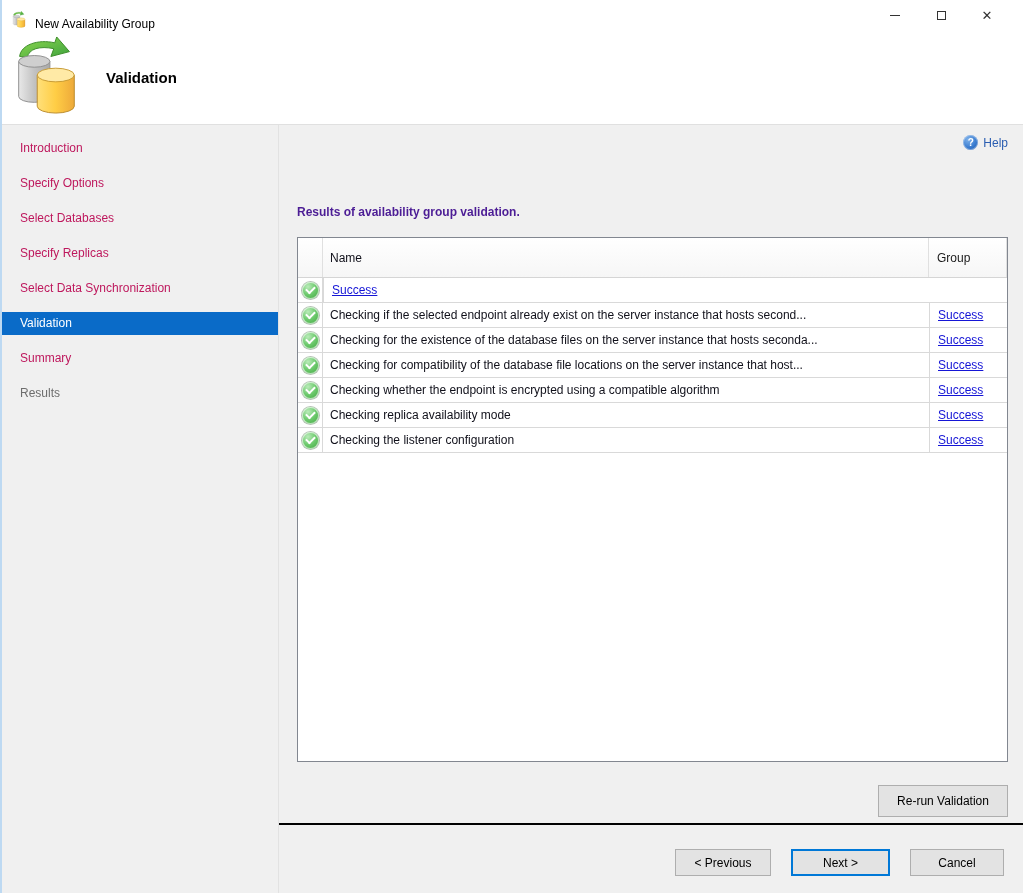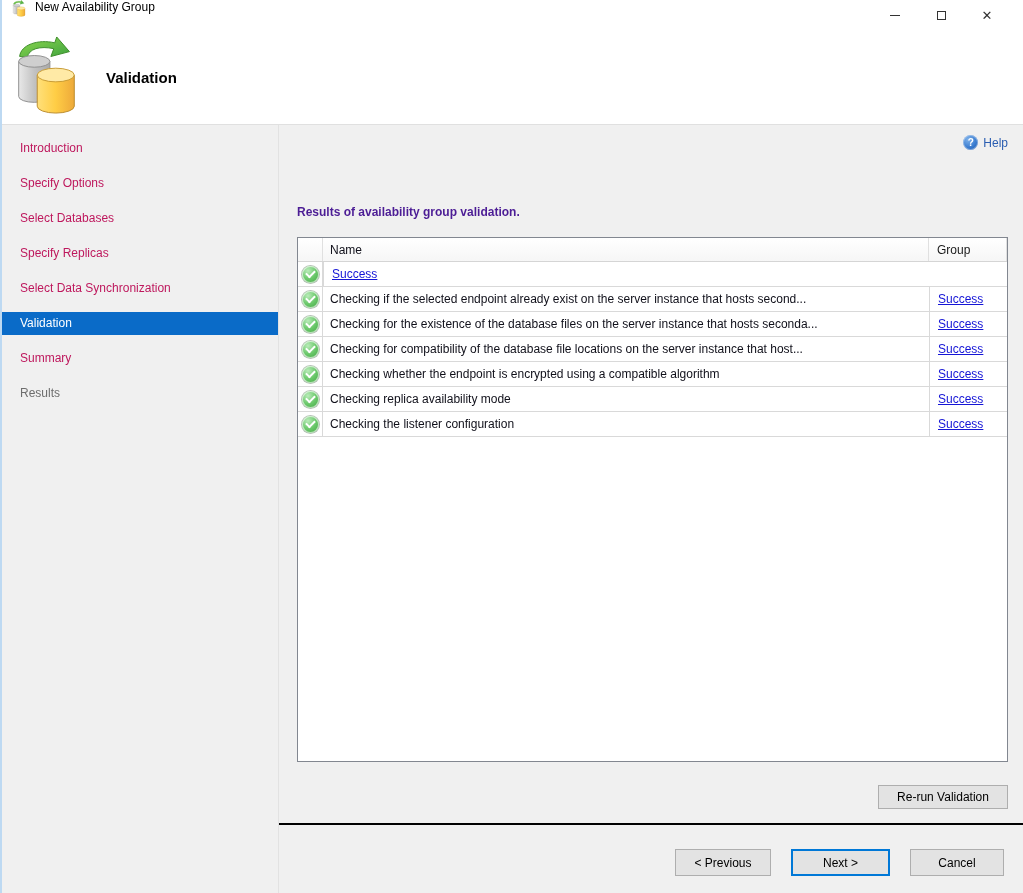--- a/index.html
+++ b/index.html
@@ -2,21 +2,21 @@
 <html><head>
 <meta charset="utf-8">
 <style>
   * { margin:0; padding:0; box-sizing:border-box; }
   html,body { width:1023px; height:893px; }
   body { font-family:"Liberation Sans","DejaVu Sans",sans-serif; font-size:12px; color:#1a1a1a; background:#fff; }
 
   .window { width:1023px; height:893px; border-left:2px solid #bdd9f2; display:flex; flex-direction:column; background:#fff; overflow:hidden; }
 
   
-  .titlebar { height:31px; background:#fff; display:flex; align-items:flex-start; flex-shrink:0; }
+  .titlebar { height:31px; background:#fff; display:flex; align-items:flex-end; flex-shrink:0; }
   .titlebar .app-icon { margin:0 8px 0 9px; }
   .titlebar .title-text { font-size:12px; color:#000; }
   .win-controls { margin-left:auto; display:flex; height:100%; }
   .win-btn { width:46px; height:100%; display:flex; align-items:center; justify-content:center; cursor:default; }
   .glyph-min { width:10px; height:1px; background:#333; display:block; }
   .glyph-max { width:9px; height:9px; border:1px solid #333; display:block; }
   .glyph-close { font-size:13px; color:#333; line-height:1; }
   .win-spacer { width:13px; }
 
   
@@ -35,42 +35,42 @@
   .panel { flex:1; background:#f0f0f0; display:flex; flex-direction:column; padding:0 15px 0 18px; min-width:0; }
 
   .help-row { margin-top:10px; text-align:right; height:18px; flex-shrink:0; }
   .help-link { display:inline-flex; align-items:center; gap:5px; color:#2a5db1; cursor:pointer; text-decoration:none; }
   .help-icon { width:15px; height:15px; border-radius:50%; background:radial-gradient(circle at 35% 30%, #7fb2ea 0%, #3a7cd0 55%, #1c55a8 100%); color:#fff; font-size:10px; font-weight:bold; display:inline-flex; align-items:center; justify-content:center; box-shadow:inset 0 0 0 1px rgba(255,255,255,.35); }
 
   .results-heading { margin-top:52px; margin-bottom:0; font-weight:bold; color:#4c1d95; flex-shrink:0; }
 
   
   .vtable { margin-top:18px; height:525px; border:1px solid #828790; background:#fff; display:flex; flex-direction:column; flex-shrink:0; }
-  .thead { height:24px; display:flex; background:linear-gradient(#ffffff,#f6f6f6); border-bottom:1px solid #d5d5d5; flex-shrink:0; }
+  .thead { height:40px; display:flex; background:linear-gradient(#ffffff,#f6f6f6); border-bottom:1px solid #d5d5d5; flex-shrink:0; }
   .thead .cell { border-right:1px solid #e0e0e0; display:flex; align-items:center; }
   .tbody { flex:1; background:#fff; overflow:hidden; }
   .trow { height:25px; display:flex; border-bottom:1px solid #d9d9d9; background:#fff; }
   .cell-icon { width:25px; flex-shrink:0; display:flex; align-items:center; justify-content:center; border-right:1px solid #d9d9d9; }
   .cell-name { flex:1; min-width:0; padding-left:7px; display:flex; align-items:center; white-space:nowrap; overflow:hidden; color:#10101a; }
   .cell-result { width:78px; flex-shrink:0; padding-left:8px; display:flex; align-items:center; border-left:1px solid #d9d9d9; }
   .thead .cell-icon { border-right:1px solid #e0e0e0; }
   .thead .cell-result { border-left:none; }
   .success-link { color:#1515d6; text-decoration:underline; cursor:pointer; }
 
   .check { width:17px; height:17px; border-radius:50%; position:relative; flex-shrink:0;
            background:radial-gradient(circle at 35% 28%, #b9ebb9 0%, #6cc96c 48%, #3da33d 100%);
            box-shadow:inset 0 0 0 1px rgba(255,255,255,.6), 0 0 0 1px #b5c0b5; }
   .check::after { content:""; position:absolute; left:4px; top:4px; width:7px; height:4px;
                   border-left:2px solid #fff; border-bottom:2px solid #fff; transform:rotate(-45deg); }
 
   
   button { font-family:"Liberation Sans","DejaVu Sans",sans-serif; font-size:12px; color:#000;
            background:#e3e3e3; border:1px solid #aeaeae; cursor:pointer; }
   .rerun-row { margin-top:23px; text-align:right; flex-shrink:0; }
-  .rerun-row button { width:130px; height:24px; }
+  .rerun-row button { width:130px; height:32px; }
 
   .footer { margin:auto -15px 0 -18px; height:70px; border-top:2px solid #000000; background:#f0f0f0;
             display:flex; justify-content:flex-end; align-items:flex-start; padding:24px 19px 0 0; gap:20px; flex-shrink:0; }
   .footer button { height:27px; }
   .btn-prev { width:96px; }
   .btn-next { width:99px; border:2px solid #0078d7; }
   .btn-cancel { width:94px; }
 </style>
 </head>
 <body>

